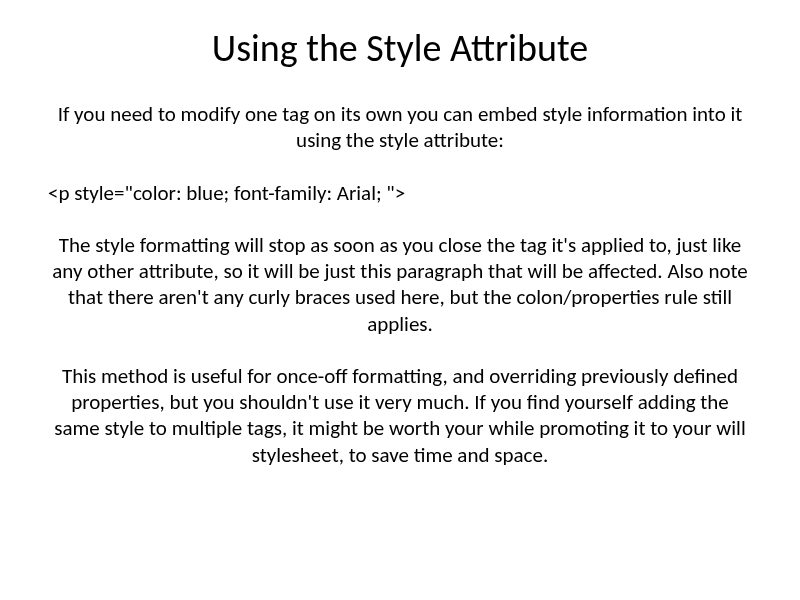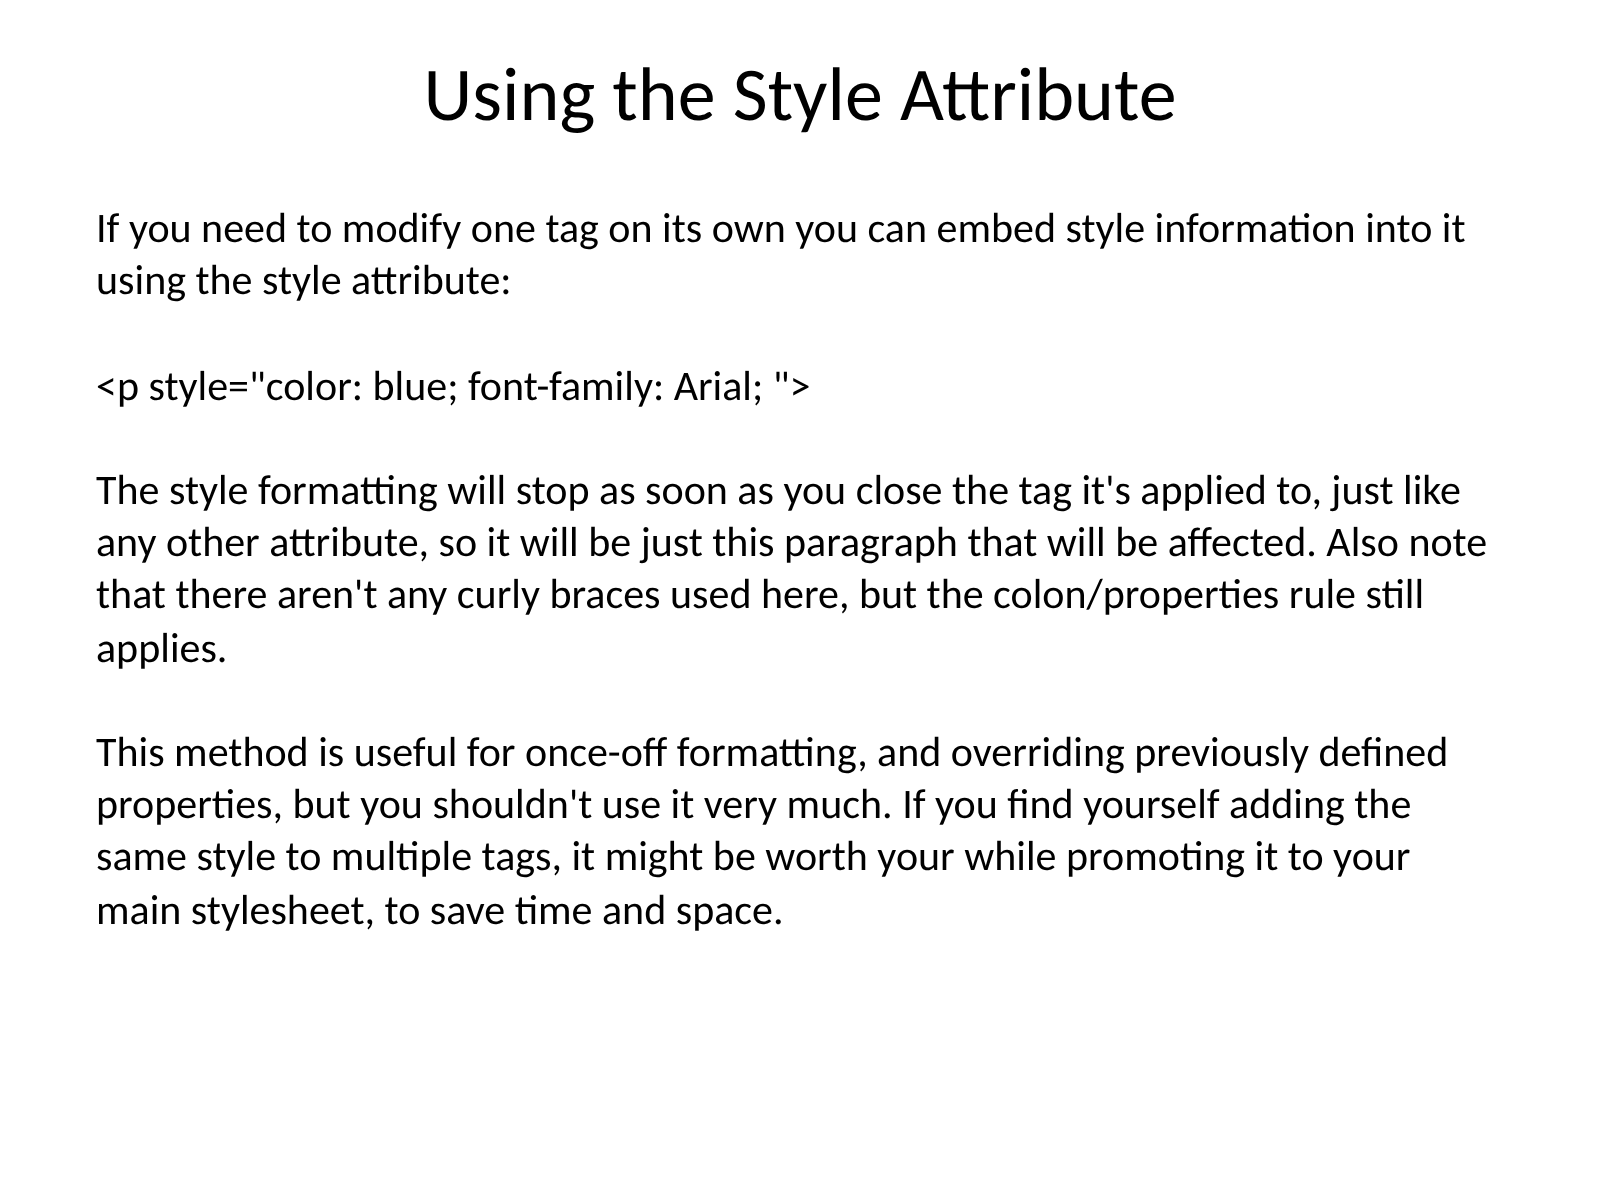--- a/index.html
+++ b/index.html
@@ -21,32 +21,33 @@
       font-size: 38px;
       font-weight: 400;
       margin-bottom: 30px;
       margin-top: 5px;
     }
     .paragraph {
       font-size: 21px;
       line-height: 1.25;
       margin-bottom: 26px;
       font-weight: 400;
+      text-align: center;
     }
     .code-line {
       font-size: 21px;
       line-height: 1.25;
       margin-bottom: 26px;
       font-weight: 400;
     }
   </style>
 </head>
 <body>
 
 <h1 class="title">Using the Style Attribute</h1>
 
 <p class="paragraph">If you need to modify one tag on its own you can embed style information into it using the style attribute:</p>
 
 <p class="code-line">&lt;p style="color: blue; font-family: Arial; "&gt;</p>
 
 <p class="paragraph">The style formatting will stop as soon as you close the tag it's applied to, just like any other attribute, so it will be just this paragraph that will be affected. Also note that there aren't any curly braces used here, but the colon/properties rule still applies.</p>
 
-<p class="paragraph">This method is useful for once-off formatting, and overriding previously defined properties, but you shouldn't use it very much. If you find yourself adding the same style to multiple tags, it might be worth your while promoting it to your main stylesheet, to save time and space.</p>
+<p class="paragraph">This method is useful for once-off formatting, and overriding previously defined properties, but you shouldn't use it very much. If you find yourself adding the same style to multiple tags, it might be worth your while promoting it to your will stylesheet, to save time and space.</p>
 
 </body></html>

